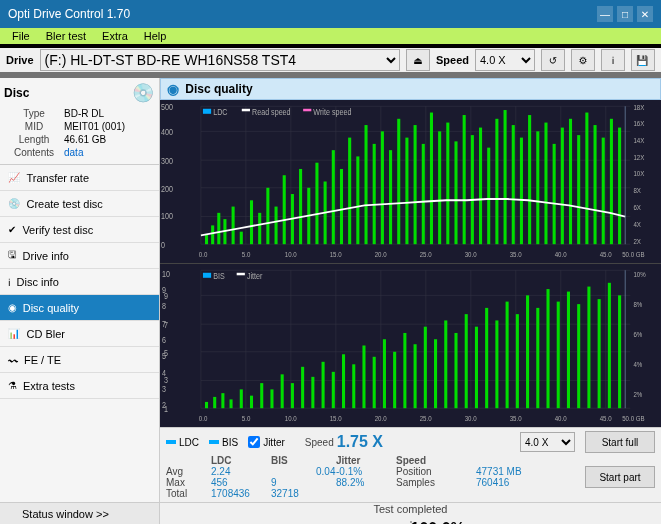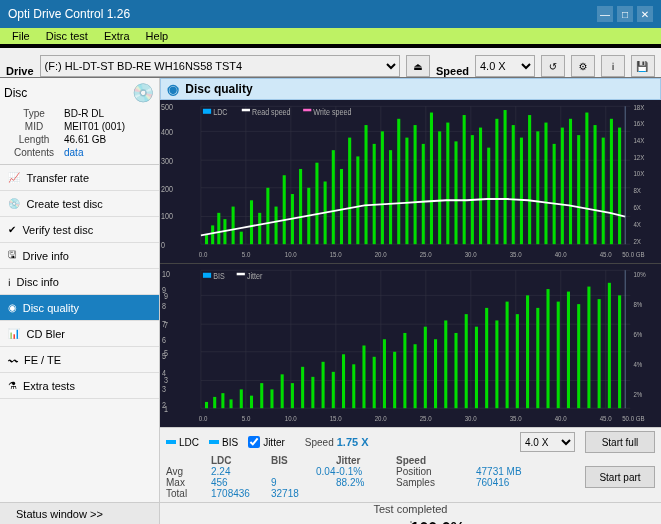--- a/index.html
+++ b/index.html
@@ -47,30 +47,30 @@
       padding: 2px 8px;
       font-size: 11px;
       cursor: pointer;
     }
 
     
     .drivebar {
       background: #f0f0f0;
       height: 30px;
       display: flex;
-      align-items: flex-end;
+      align-items: center;
       padding: 0 6px;
-      border-bottom: 1px solid #737373;
+      border-bottom: 6px solid #737373;
       gap: 6px;
     }
     .drive-label { font-size: 11px; font-weight: bold; }
     .drive-select {
       flex: 1;
       height: 22px;
-      font-size: 11px;
+      font-size: 14px;
       border: 1px solid #aaa;
     }
     .speed-label { font-size: 11px; font-weight: bold; }
     .speed-select {
       width: 60px;
       height: 22px;
       font-size: 11px;
       border: 1px solid #aaa;
     }
     .drive-icon-btn {
@@ -101,21 +101,21 @@
     .disc-panel {
       padding: 4px;
       border-bottom: 1px solid #ccc;
     }
     .disc-header {
       display: flex;
       align-items: center;
       justify-content: space-between;
       margin-bottom: 4px;
     }
-    .disc-title { font-size: 12px; font-weight: normal; text-align: right; }
+    .disc-title { font-size: 12px; font-weight: bold; text-align: right; }
     .disc-icon { font-size: 18px; color: #888; }
     .disc-row {
       display: flex;
       font-size: 10px;
       margin-bottom: 2px;
       align-items: center;
     }
     .disc-row-label { width: 60px; color: #444; text-align: center; }
     .disc-row-value { color: #000; }
     .disc-row-value.blue { color: #0066cc; }
@@ -152,21 +152,21 @@
     }
     .nav-item-icon { margin-right: 6px; font-size: 10px; }
 
     
     .status-window {
       height: 22px;
       background: #e8e8e8;
       border-top: 1px solid #ccc;
       display: flex;
       align-items: center;
-      padding: 0 16px;
+      padding: 0 22px;
       font-size: 11px;
       cursor: pointer;
     }
 
     
     .statusbar {
       height: 22px;
       background: #f0f0f0;
       border-top: 1px solid #ccc;
       display: flex;
@@ -246,31 +246,31 @@
       border: 1px solid #aaa;
       font-size: 10px;
       cursor: pointer;
       padding: 0 8px;
     }
   </style>
 </head>
 <body>
 
 <div class="titlebar">
-  <span class="titlebar-title">Opti Drive Control 1.26</span>
+  <span class="titlebar-title">Opti Drive Control 1.70</span>
   <div class="titlebar-controls">
     <button class="titlebar-btn">—</button>
     <button class="titlebar-btn">□</button>
     <button class="titlebar-btn">✕</button>
   </div>
 </div>
 
 <div class="menubar">
   <span class="menu-item">File</span>
-  <span class="menu-item">Disc test</span>
+  <span class="menu-item">Bler test</span>
   <span class="menu-item">Extra</span>
   <span class="menu-item">Help</span>
 </div>
 
 <div class="drivebar">
   <span class="drive-label">Drive</span>
   <select class="drive-select">
     <option>(F:)  HL-DT-ST BD-RE  WH16NS58 TST4</option>
   </select>
   <button class="drive-icon-btn">⏏</button>
@@ -601,21 +601,21 @@
         <div style="display:flex; align-items:center; gap:3px;">
           <div style="width:10px;height:4px;background:#00aaff;"></div>
           <span style="font-size:10px;">BIS</span>
         </div>
         <div style="display:flex; align-items:center; gap:3px;">
           <input type="checkbox" checked="" style="width: 12px; height: 12px;">
           <span style="font-size:10px;">Jitter</span>
         </div>
         <div style="display:flex; align-items:center; gap:3px; margin-left:10px;">
           <span style="font-size:10px;color:#444;">Speed</span>
-          <span style="font-size:11px;color:#1a7fc0;font-weight:bold;">1.75 X</span>
+          <span style="font-size:16px;color:#1a7fc0;font-weight:bold;">1.75 X</span>
         </div>
         <div style="margin-left:auto;">
           <select style="height:20px;font-size:10px;border:1px solid #aaa;width:55px;">
             <option>4.0 X</option>
           </select>
         </div>
         <button class="ctrl-btn" style="height:22px;min-width:70px;">Start full</button>
       </div>
 
       <div style="display:flex; align-items:center;">

